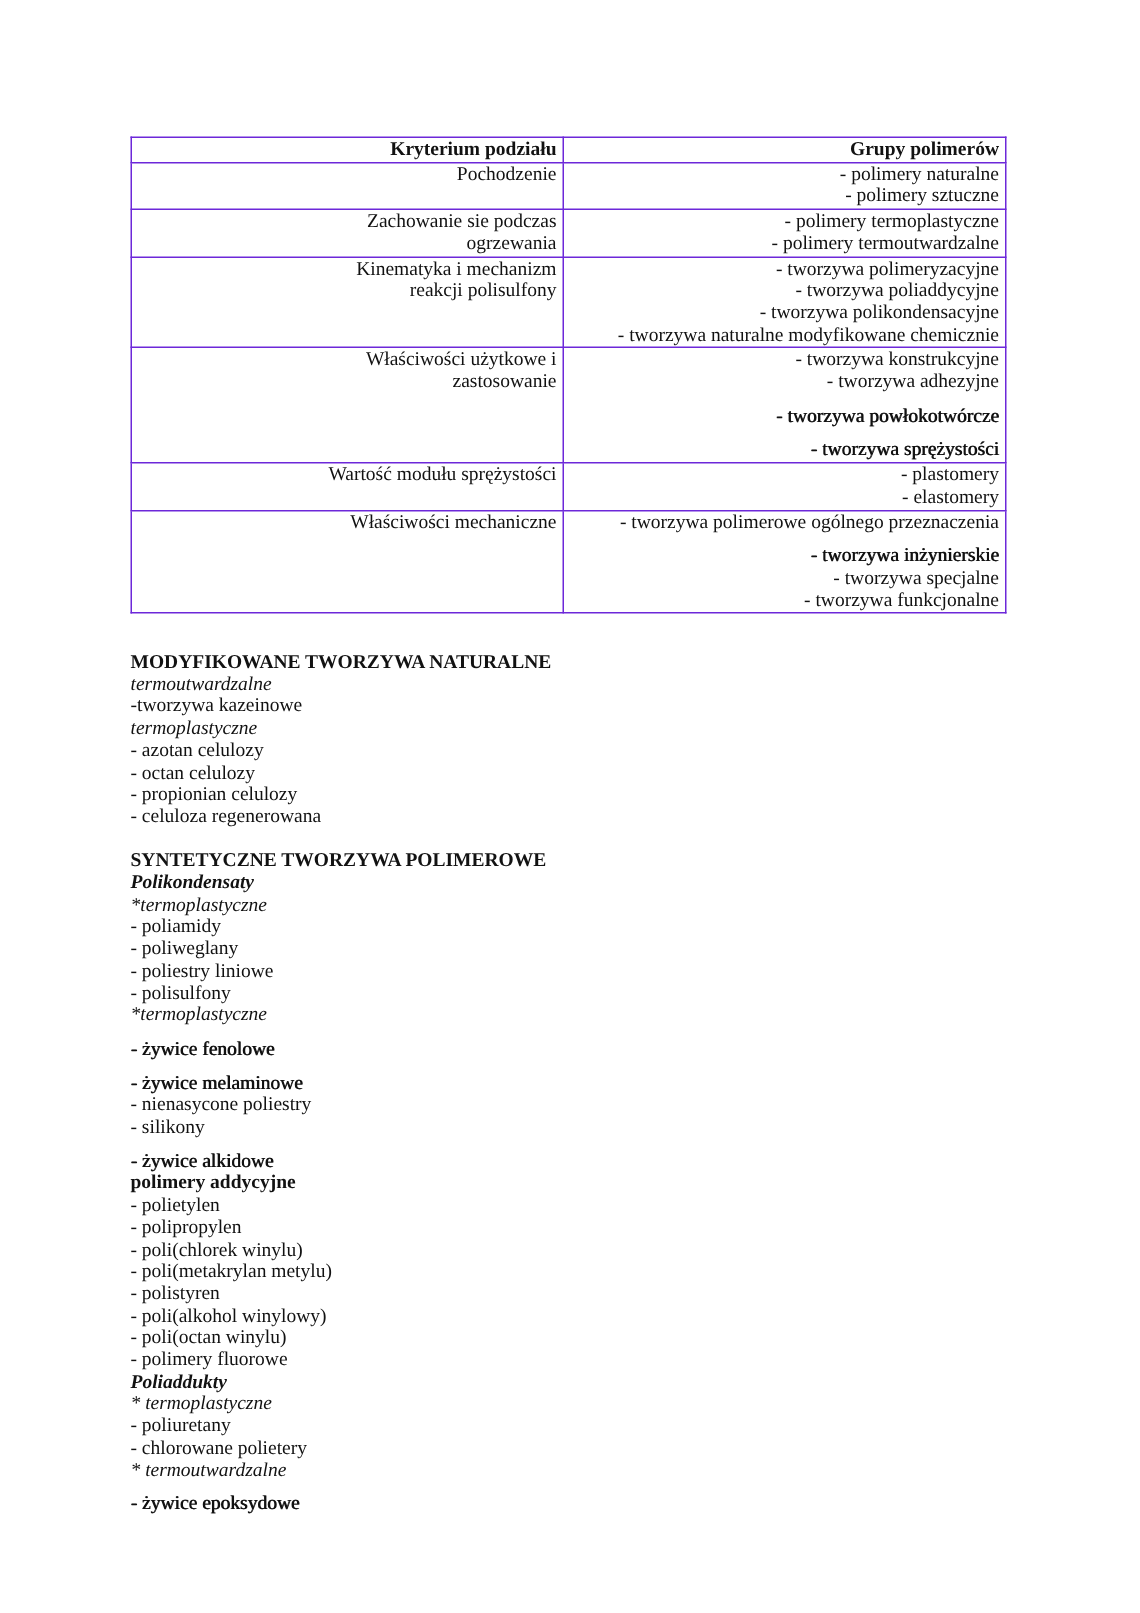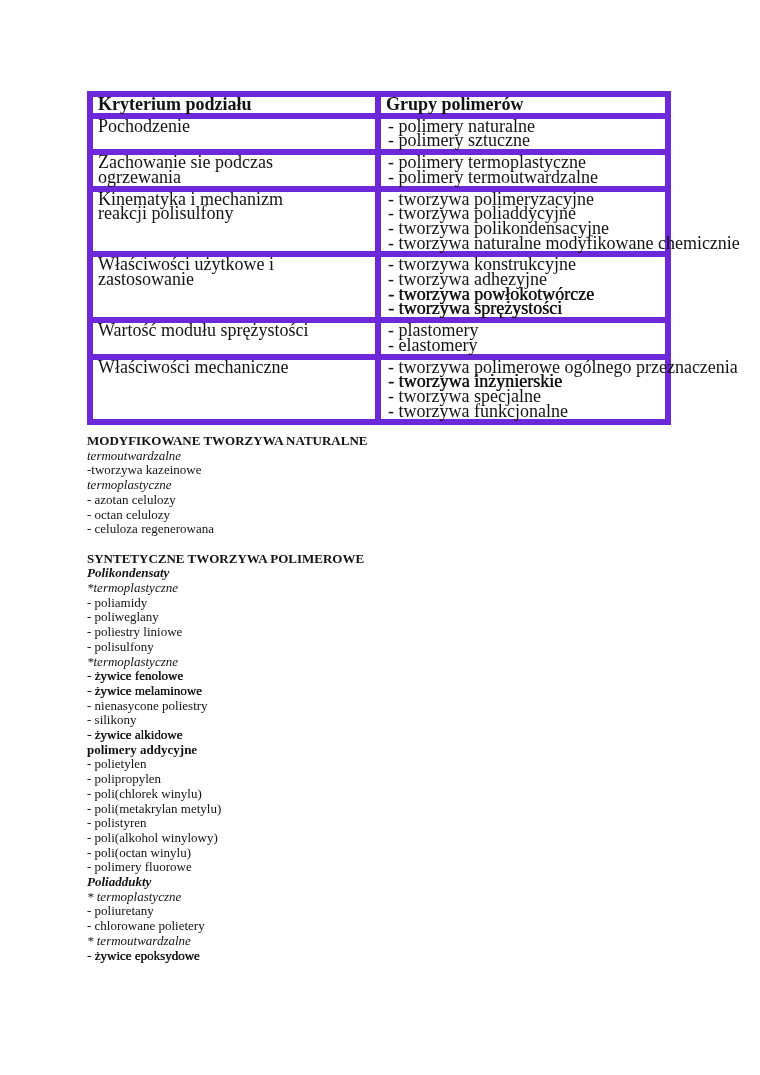--- a/index.html
+++ b/index.html
@@ -24,24 +24,24 @@
     position: absolute;
     left: 87px;
     top: 91px;
     width: 584px;
     border-collapse: collapse;
     table-layout: fixed;
   }
   table.ptable col.c1 { width: 288px; }
   table.ptable th,
   table.ptable td {
-    border: 6px solid #6d28d9;
+    border: 1px solid #6d28d9;
     vertical-align: top;
-    text-align: left;
-    font-size: 18px;
+    text-align: right;
+    font-size: 13px;
     line-height: 14.7px;
     padding: 0 4px 1px 5px;
   }
   table.ptable th {
     font-weight: bold;
   }
   table.ptable td.groups-cell {
     padding-left: 7px;
   }
   .cell-line { white-space: nowrap; }
@@ -60,21 +60,21 @@
   .line {
     font-size: 13px;
     line-height: 14.7px;
     white-space: nowrap;
   }
   .line.subhead {
     font-style: italic;
   }
   .line.bold { font-weight: bold; }
   .line.bolditalic { font-weight: bold; font-style: italic; }
-  .heavy { text-shadow: 0.45px 0 0 currentColor; }
+  .heavy { text-shadow: 0.45px 0 0 currentColor; margin-top: 8px; }
 </style>
 </head>
 <body>
 
 <div class="page">
 
   <table class="ptable">
     <colgroup>
         <col class="c1">
         <col class="c2">
@@ -153,20 +153,21 @@
   </table>
 
   <div class="sections" id="sections">
       <div class="section">
         <div class="section-title">MODYFIKOWANE TWORZYWA NATURALNE</div>
         <div class="line subhead">termoutwardzalne</div>
         <div class="line plain">-tworzywa kazeinowe</div>
         <div class="line subhead">termoplastyczne</div>
         <div class="line plain">- azotan celulozy</div>
         <div class="line plain">- octan celulozy</div>
+        <div class="line plain">- propionian celulozy</div>
         <div class="line plain">- celuloza regenerowana</div>
       </div>
       <div class="section">
         <div class="section-title">SYNTETYCZNE TWORZYWA POLIMEROWE</div>
         <div class="line bolditalic">Polikondensaty</div>
         <div class="line subhead">*termoplastyczne</div>
         <div class="line plain">- poliamidy</div>
         <div class="line plain">- poliweglany</div>
         <div class="line plain">- poliestry liniowe</div>
         <div class="line plain">- polisulfony</div>

